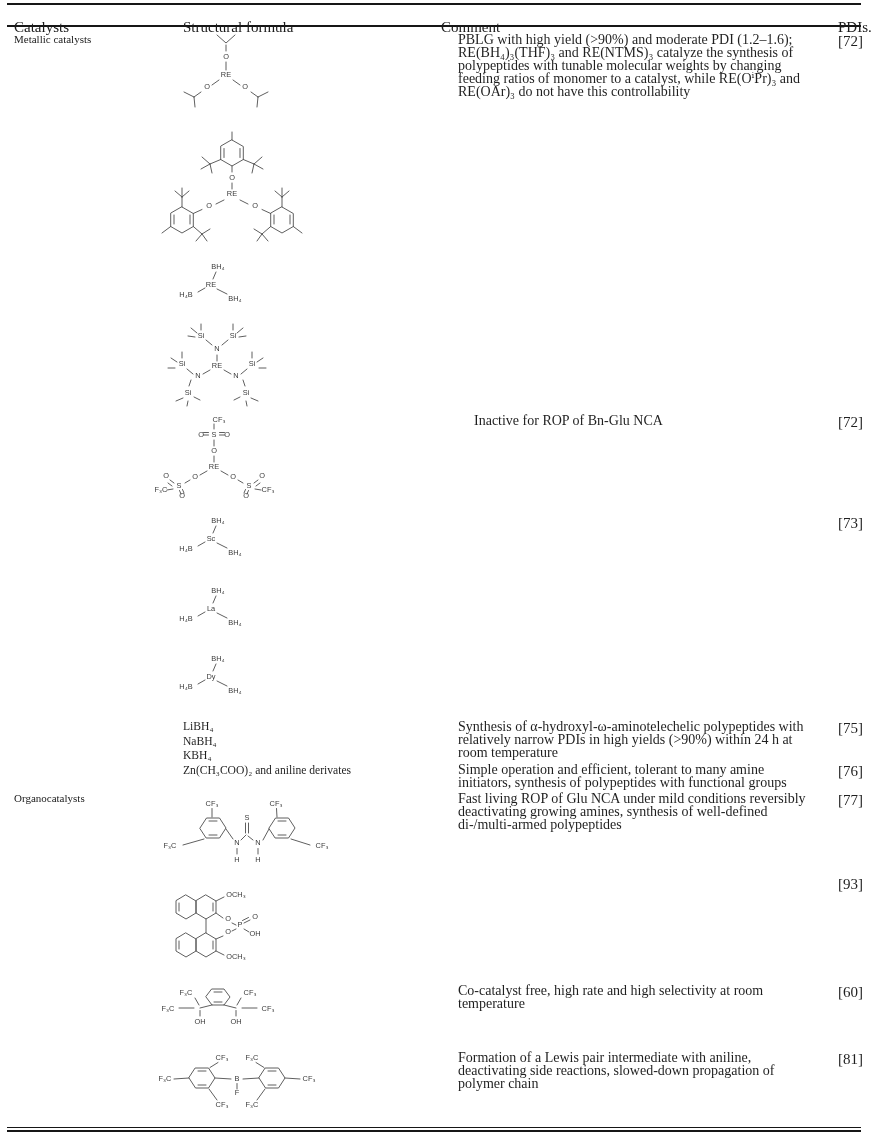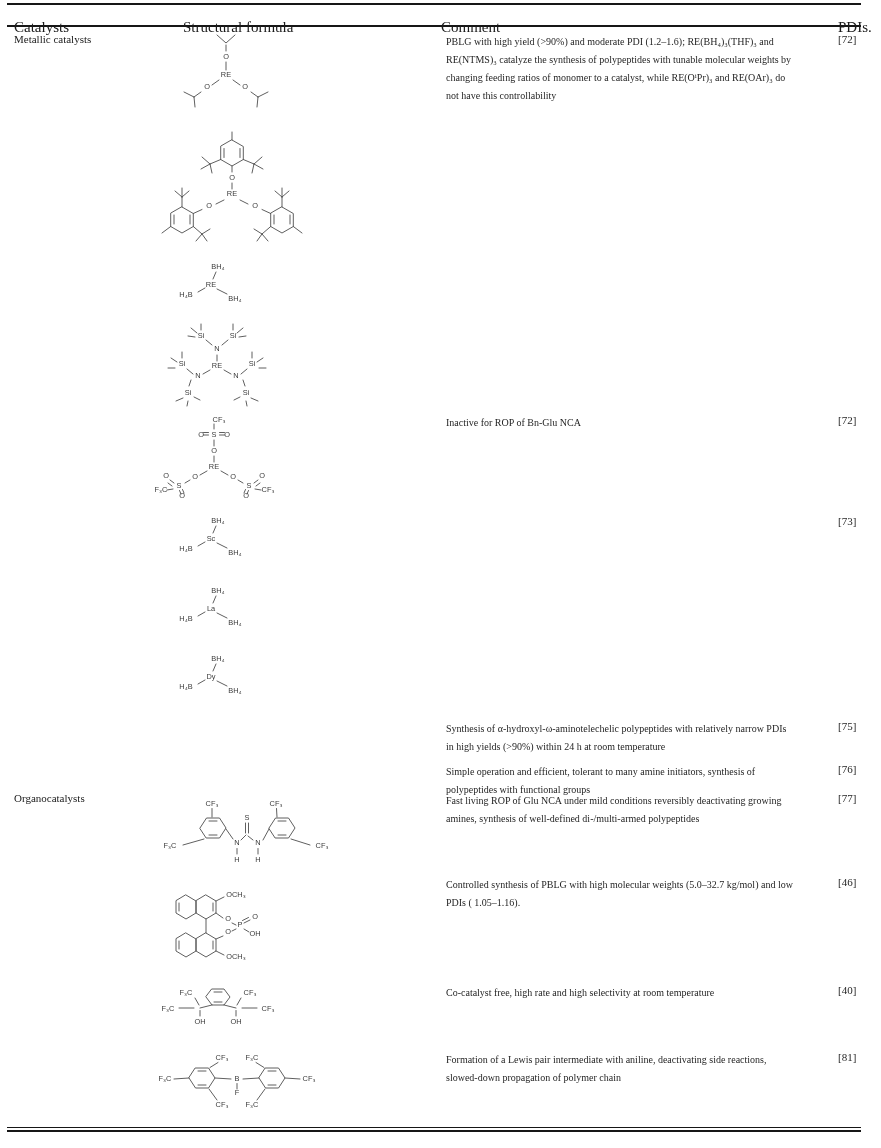--- a/index.html
+++ b/index.html
@@ -1,22 +1,22 @@
 <!DOCTYPE html>
 <html><head>
 <meta charset="utf-8">
 <style>
   html,body{margin:0;padding:0;background:#fff;}
   #page{position:relative;width:881px;height:1148px;background:#fff;overflow:hidden;
         font-family:"Liberation Serif","DejaVu Serif","DejaVu Sans",serif;color:#1e1e1e;}
   .rule{position:absolute;left:7px;width:854px;background:#161616;}
   .colhead{position:absolute;top:19px;font-size:15px;color:#1a1a1a;}
   .cat{position:absolute;left:14px;font-size:11px;color:#1a1a1a;white-space:nowrap;}
-  .comment{position:absolute;left:446px;width:348px;font-size:10px;line-height:18px;color:#1f1f1f;}
-  .ref{position:absolute;left:838px;width:26px;font-size:11px;color:#1f1f1f;}
+  .comment{position:absolute;left:458px;width:348px;font-size:14px;line-height:13px;color:#1f1f1f;}
+  .ref{position:absolute;left:838px;width:26px;font-size:15px;color:#1f1f1f;}
   .plainf{position:absolute;left:183px;top:720px;font-size:11.6px;line-height:14.5px;color:#1f1f1f;}
   .struct{position:absolute;}
   .struct svg path, .struct svg line{stroke:#4d4d4d;stroke-width:0.9;fill:none;stroke-linecap:round;}
   .struct svg text{font-family:"Liberation Sans","DejaVu Sans",sans-serif;font-size:7.4px;fill:#3a3a3a;}
 </style>
 </head>
 <body>
 
 <div id="page">
 
@@ -28,36 +28,41 @@
   <div class="colhead" style="left:14px;">Catalysts</div>
   <div class="colhead" style="left:183px;">Structural formula</div>
   <div class="colhead" style="left:441px;">Comment</div>
   <div class="colhead" style="left:838px;">PDIs.</div>
 
   <div class="cat" style="top:33px;">Metallic catalysts</div>
   <div class="cat" style="top:792px;">Organocatalysts</div>
 
   <div class="comment" style="top:33px;">PBLG with high yield (&gt;90%) and moderate PDI (1.2–1.6); RE(BH₄)₃(THF)₃ and RE(NTMS)₃ catalyze the synthesis of polypeptides with tunable molecular weights by changing feeding ratios of monomer to a catalyst, while RE(OⁱPr)₃ and RE(OAr)₃ do not have this controllability</div>
   <div class="ref" style="top:33px;">[72]</div>
-  <div class="comment" style="top:414px;">Inactive for ROP of Bn-Glu NCA</div>
+  <div class="comment" style="top:414px;margin-left:16px;">Inactive for ROP of Bn-Glu NCA</div>
   <div class="ref" style="top:414px;">[72]</div>
   <div class="ref" style="top:515px;">[73]</div>
   <div class="comment" style="top:720px;">Synthesis of α-hydroxyl-ω-aminotelechelic polypeptides with relatively narrow PDIs in high yields (&gt;90%) within 24 h at room temperature</div>
   <div class="ref" style="top:720px;">[75]</div>
   <div class="comment" style="top:763px;">Simple operation and efficient, tolerant to many amine initiators, synthesis of polypeptides with functional groups</div>
   <div class="ref" style="top:763px;">[76]</div>
   <div class="comment" style="top:792px;">Fast living ROP of Glu NCA under mild conditions reversibly deactivating growing amines, synthesis of well-defined di-/multi-armed polypeptides</div>
   <div class="ref" style="top:792px;">[77]</div>
-  <div class="comment" style="top:876px;">Controlled synthesis of PBLG with high molecular weights (5.0–32.7 kg/mol) and low PDIs ( 1.05–1.16).</div>
-  <div class="ref" style="top:876px;">[46]</div>
+  <div class="ref" style="top:876px;">[93]</div>
   <div class="comment" style="top:984px;">Co-catalyst free, high rate and high selectivity at room temperature</div>
-  <div class="ref" style="top:984px;">[40]</div>
+  <div class="ref" style="top:984px;">[60]</div>
   <div class="comment" style="top:1051px;">Formation of a Lewis pair intermediate with aniline, deactivating side reactions, slowed-down propagation of polymer chain</div>
   <div class="ref" style="top:1051px;">[81]</div>
 
+  <div class="plainf">
+    <div>LiBH₄</div>
+    <div>NaBH₄</div>
+    <div>KBH₄</div>
+    <div>Zn(CH₃COO)₂ and aniline derivates</div>
+  </div>
 
   <div class="struct" style="left:170px;top:30px;">
     <svg width="112" height="80" viewBox="0 0 112 80">
       <path d="M47,5 56,13 65,5 M56,15 56,21 M56,32 56,40 M49,50 42,55 M31,62 24,67 M24,67 14,62 M24,67 25,77 M63,50 70,55 M81,62 88,67 M88,67 98,62 M88,67 87,77"></path>
       <text x="56" y="29" text-anchor="middle">O</text>
       <text x="56" y="47" text-anchor="middle">RE</text>
       <text x="37" y="59" text-anchor="middle">O</text>
       <text x="75" y="59" text-anchor="middle">O</text>
     </svg>
   </div>

